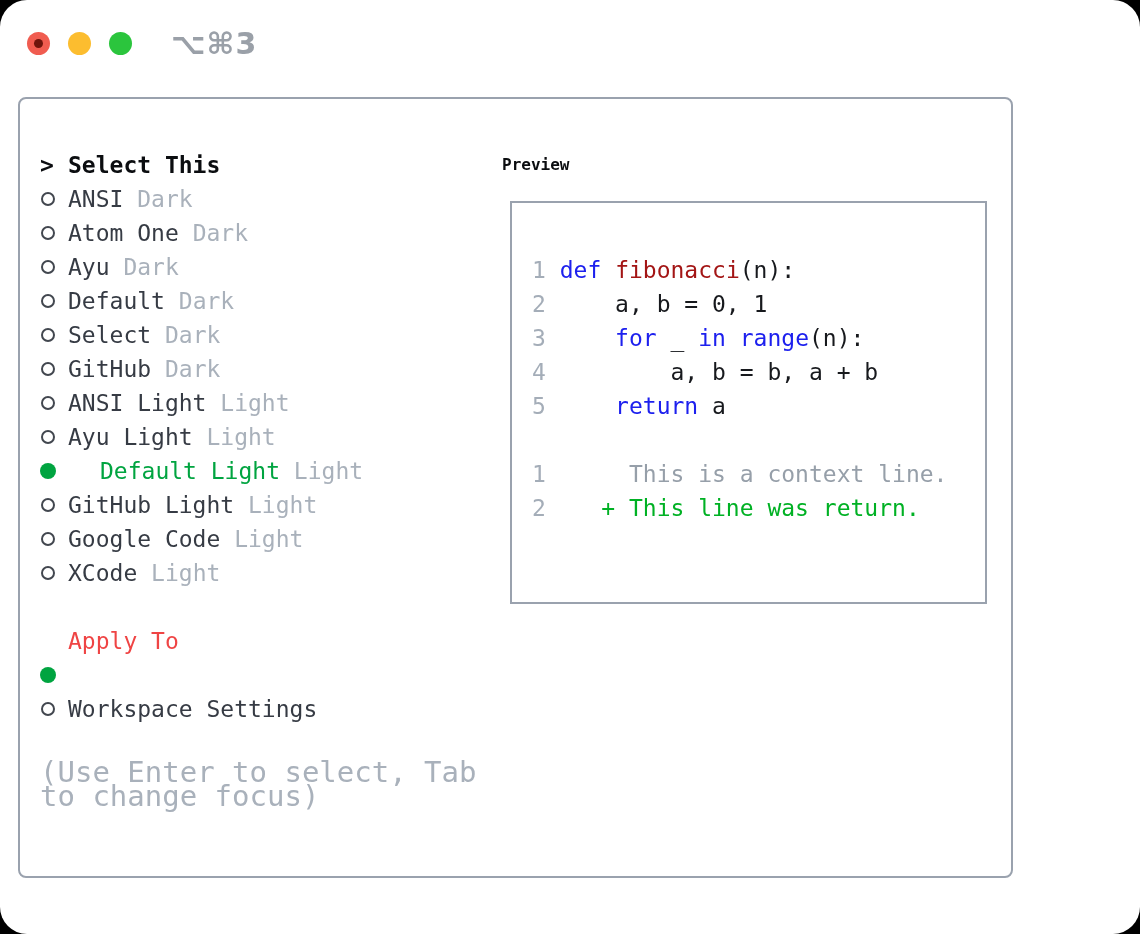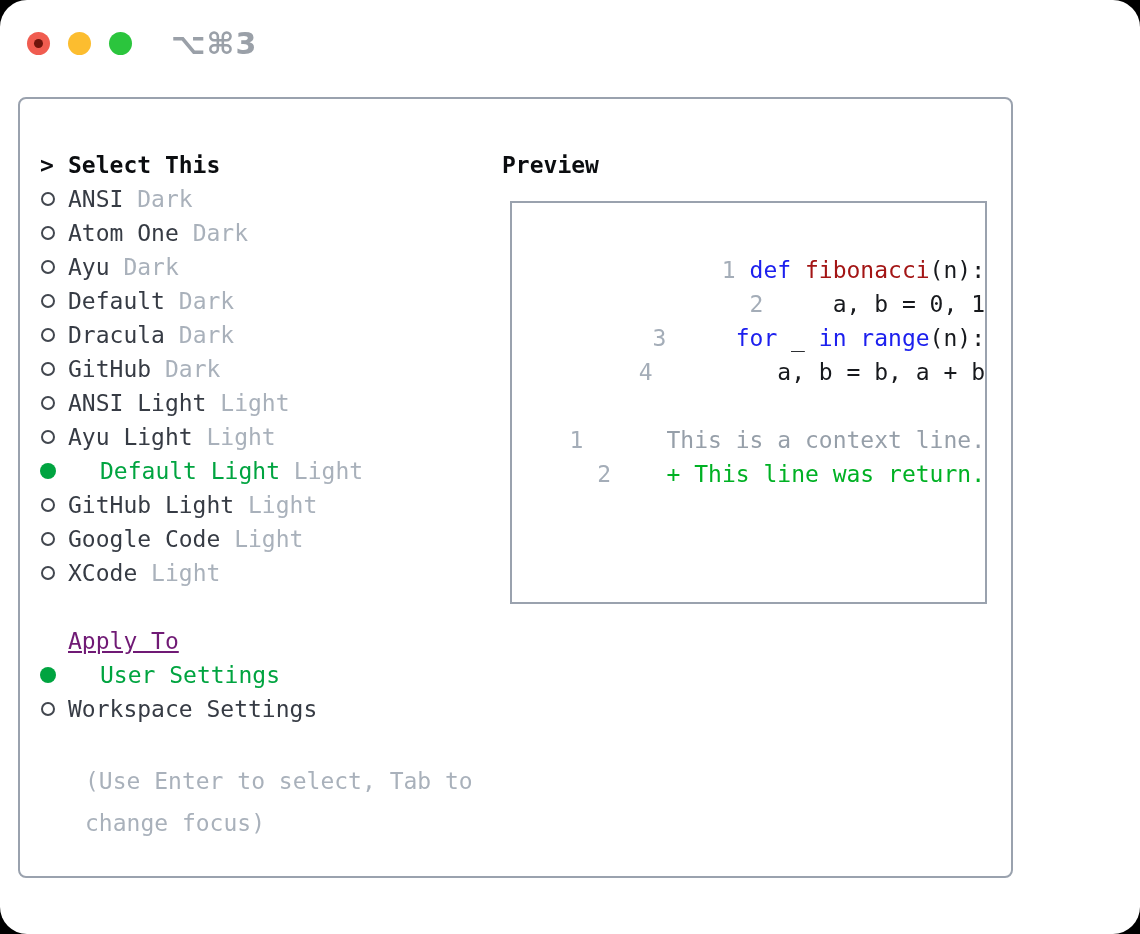--- a/index.html
+++ b/index.html
@@ -21,31 +21,31 @@
   .panel{position:absolute;left:18px;top:97px;width:995px;height:781px;
     border:2px solid var(--border_gray,#9aa2ae);border-radius:8px;background:#fff;box-sizing:border-box;}
   
   .list-col{position:absolute;left:20px;top:49px;}
   .trow{height:34px;line-height:34px;font-size:23px;white-space:pre;display:flex;align-items:center;}
   .mark{display:inline-block;width:28px;flex:0 0 28px;display:flex;align-items:center;}
   .prompt{font-weight:bold;color:var(--heading_black,#0b0d10);font-size:23px;line-height:34px;}
   .radio{display:inline-block;width:14px;height:14px;border:2px solid #42474f;border-radius:50%;box-sizing:border-box;margin-left:1px;}
   .radio.sel{width:16px;height:16px;border:none;background:var(--accent_green,#00a440);margin-left:0;}
   .hd{font-weight:bold;color:var(--heading_black,#0b0d10);}
-  .ah{color:#701a75;text-decoration:underline;}
+  .ah{color:#ef4444;}
   .nm{color:var(--text_dark,#363b44);}
   .nm.sel{color:var(--accent_green,#00a440);margin-left:32px;}
   .vr{color:var(--muted_gray,#a9b1bb);margin-left:1ch;}
-  .help{position:absolute;left:20px;top:661px;width:440px;font-size:23px;line-height:42px;color:var(--muted_gray,#a9b1bb);margin-left:45px;}
+  .help{position:absolute;left:20px;top:661px;width:440px;font-size:29px;line-height:24px;color:var(--muted_gray,#a9b1bb);}
   
-  .preview-heading{position:absolute;left:482px;top:49px;height:34px;line-height:34px;font-size:23px;font-weight:bold;color:var(--heading_black,#0b0d10);}
+  .preview-heading{position:absolute;left:482px;top:49px;height:34px;line-height:34px;font-size:16px;font-weight:bold;color:var(--heading_black,#0b0d10);}
   .preview-box{position:absolute;left:490px;top:102px;width:477px;height:403px;
     border:2px solid var(--border_gray,#9aa2ae);box-sizing:border-box;background:#fff;overflow:hidden;}
   #code-area{padding:50px 0 0 20px;}
-  .cline{height:34px;line-height:34px;font-size:23px;white-space:pre;text-align:right;}
+  .cline{height:34px;line-height:34px;font-size:23px;white-space:pre;}
   .ln{color:var(--line_number_gray,#a4adb8);}
   .c-k{color:var(--keyword_blue,#1d20ee);}
   .c-f{color:var(--function_red,#a31515);}
   .c-d{color:#17191d;}
   .diff-context{color:var(--context_gray,#969fa9);}
   .diff-deleted{color:var(--deleted_red,#c43a20);}
   .diff-added{color:var(--added_green,#00b124);}
 </style>
 </head>
 <body>
@@ -60,40 +60,41 @@
     <span class="win-title">⌥⌘3</span>
   </div>
 
   <div class="panel">
     <div class="list-col" id="list-col">
         <div class="trow"><span class="mark"><span class="prompt">&gt;</span></span><span class="hd">Select This</span></div>
         <div class="trow"><span class="mark"><span class="radio"></span></span><span class="nm">ANSI</span><span class="vr">Dark</span></div>
         <div class="trow"><span class="mark"><span class="radio"></span></span><span class="nm">Atom One</span><span class="vr">Dark</span></div>
         <div class="trow"><span class="mark"><span class="radio"></span></span><span class="nm">Ayu</span><span class="vr">Dark</span></div>
         <div class="trow"><span class="mark"><span class="radio"></span></span><span class="nm">Default</span><span class="vr">Dark</span></div>
-        <div class="trow"><span class="mark"><span class="radio"></span></span><span class="nm">Dracula</span><span class="vr">Dark</span></div>
+        <div class="trow"><span class="mark"><span class="radio"></span></span><span class="nm">Select</span><span class="vr">Dark</span></div>
         <div class="trow"><span class="mark"><span class="radio"></span></span><span class="nm">GitHub</span><span class="vr">Dark</span></div>
         <div class="trow"><span class="mark"><span class="radio"></span></span><span class="nm">ANSI Light</span><span class="vr">Light</span></div>
         <div class="trow"><span class="mark"><span class="radio"></span></span><span class="nm">Ayu Light</span><span class="vr">Light</span></div>
         <div class="trow"><span class="mark"><span class="radio sel"></span></span><span class="nm sel">Default Light</span><span class="vr">Light</span></div>
         <div class="trow"><span class="mark"><span class="radio"></span></span><span class="nm">GitHub Light</span><span class="vr">Light</span></div>
         <div class="trow"><span class="mark"><span class="radio"></span></span><span class="nm">Google Code</span><span class="vr">Light</span></div>
         <div class="trow"><span class="mark"><span class="radio"></span></span><span class="nm">XCode</span><span class="vr">Light</span></div>
         <div class="trow"></div>
         <div class="trow"><span class="mark"></span><span class="ah">Apply To</span></div>
-        <div class="trow"><span class="mark"><span class="radio sel"></span></span><span class="nm sel">User Settings</span></div>
+        <div class="trow"><span class="mark"><span class="radio sel"></span></span></div>
         <div class="trow"><span class="mark"><span class="radio"></span></span><span class="nm">Workspace Settings</span></div>
       </div>
     <div class="help">(Use Enter to select, Tab to change focus)</div>
     <div class="preview-heading">Preview</div>
     <div class="preview-box">
       <div id="code-area">
           <div class="cline"><span class="ln">1</span><span class="c-d"> </span><span class="c-k">def</span><span class="c-d"> </span><span class="c-f">fibonacci</span><span class="c-d">(n):</span></div>
           <div class="cline"><span class="ln">2</span><span class="c-d">     a, b = 0, 1</span></div>
           <div class="cline"><span class="ln">3</span><span class="c-d">     </span><span class="c-k">for</span><span class="c-d"> _ </span><span class="c-k">in</span><span class="c-d"> </span><span class="c-k">range</span><span class="c-d">(n):</span></div>
           <div class="cline"><span class="ln">4</span><span class="c-d">         a, b = b, a + b</span></div>
+          <div class="cline"><span class="ln">5</span><span class="c-d">     </span><span class="c-k">return</span><span class="c-d"> a</span></div>
           <div class="cline"></div>
           <div class="cline"><span class="ln">1</span><span class="diff-context">      This is a context line.</span></div>
           <div class="cline"><span class="ln">2</span><span class="diff-added">    + This line was return.</span></div>
         </div>
     </div>
   </div>
 </div>
 
 </body></html>

